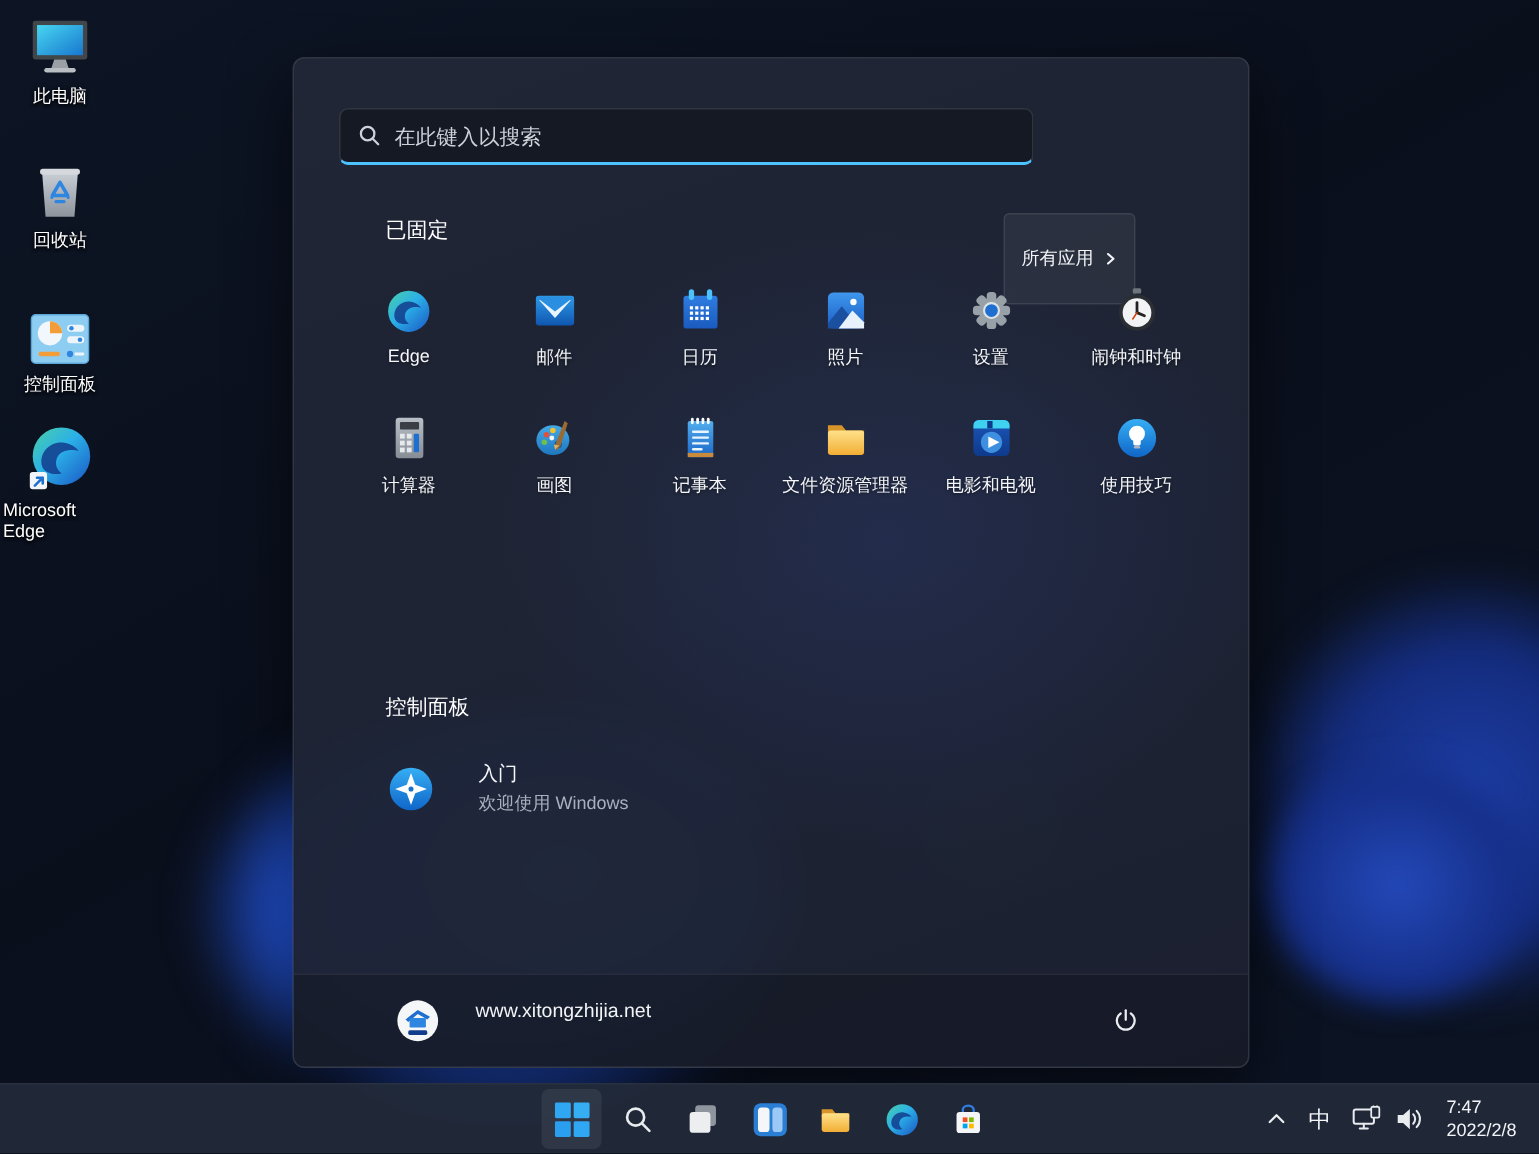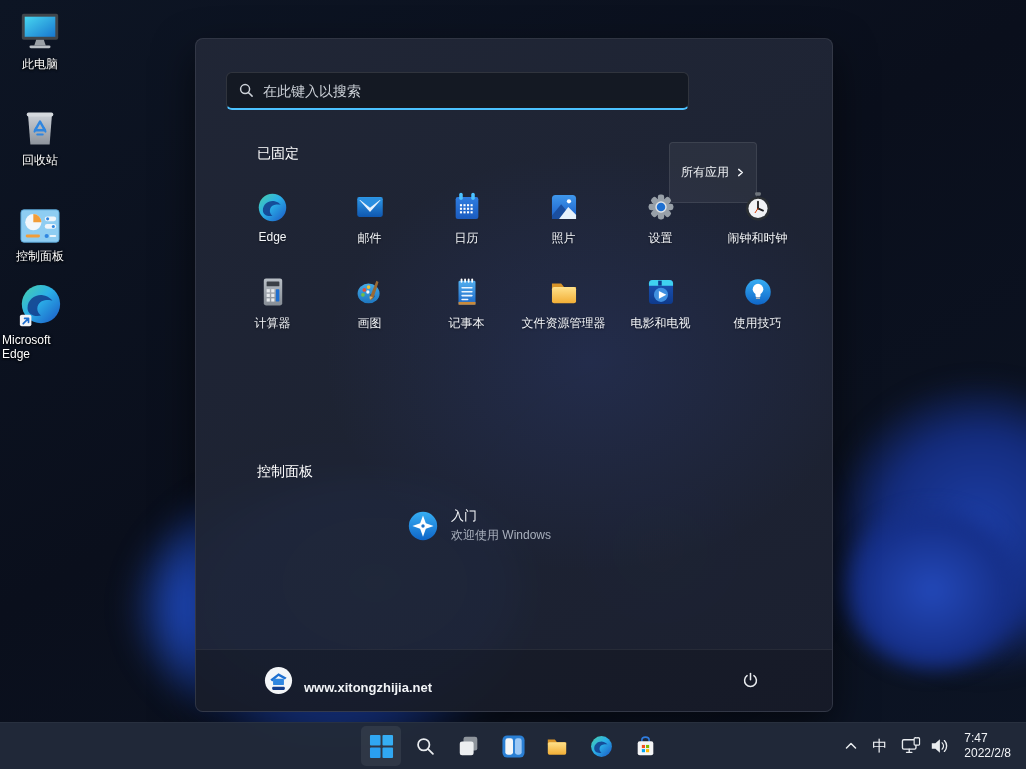--- a/index.html
+++ b/index.html
@@ -58,29 +58,29 @@
 
   .pinned-grid { position:absolute; left:28px; top:142px; width:582px; z-index:2;
     display:grid; grid-template-columns:repeat(6,97px); grid-auto-rows:85px; }
   .app-cell { display:flex; flex-direction:column; align-items:center; padding-top:9px;
     border-radius:4px; cursor:pointer; }
   .app-cell .app-ic { width:34px; height:34px; display:flex; align-items:center; justify-content:center; }
   .app-cell .app-label { margin-top:6px; font-size:12px; color:#f4f6f9; white-space:nowrap;
     text-shadow:0 1px 2px rgba(0,0,0,.5); }
 
   .recommended-item { position:absolute; left:48px; top:460px; width:320px; z-index:2;
-    display:flex; align-items:center; gap:11px; padding:8px 13px; border-radius:4px; cursor:pointer;justify-content:flex-end; }
+    display:flex; align-items:center; gap:28px; padding:8px 13px; border-radius:4px; cursor:pointer; }
   .rec-texts { display:flex; flex-direction:column; gap:2px; }
   .rec-title { font-size:13px; color:#f4f6f9; }
   .rec-sub { font-size:12px; color:#a9b0bd; }
 
   .menu-footer { position:absolute; left:0; right:0; bottom:0; height:62px; z-index:2;
     border-top:1px solid rgba(255,255,255,.07); background:rgba(14,18,27,.35);
     display:flex; align-items:center; padding:0 63px 0 58px; }
-  .user-chip { display:flex; align-items:flex-end; gap:11px; padding:6px 10px; border-radius:4px; cursor:pointer;font-weight:bold; }
+  .user-chip { display:flex; align-items:flex-start; gap:24px; padding:6px 10px; border-radius:4px; cursor:pointer; }
   .user-name { font-size:13px; color:#f2f4f7; }
   .power-btn { margin-left:auto; width:38px; height:34px; border-radius:4px; display:flex;
     align-items:center; justify-content:center; cursor:pointer; }
 
   
   .taskbar { position:absolute; left:0; right:0; bottom:0; height:47px; z-index:50;
     background:rgba(33,42,57,.96); border-top:1px solid rgba(255,255,255,.04);
     display:flex; align-items:center; }
   .tb-center { position:absolute; left:50%; transform:translateX(-50%); display:flex; gap:4px; }
   .tb-btn { width:40px; height:40px; border-radius:5px; display:flex; align-items:center;

